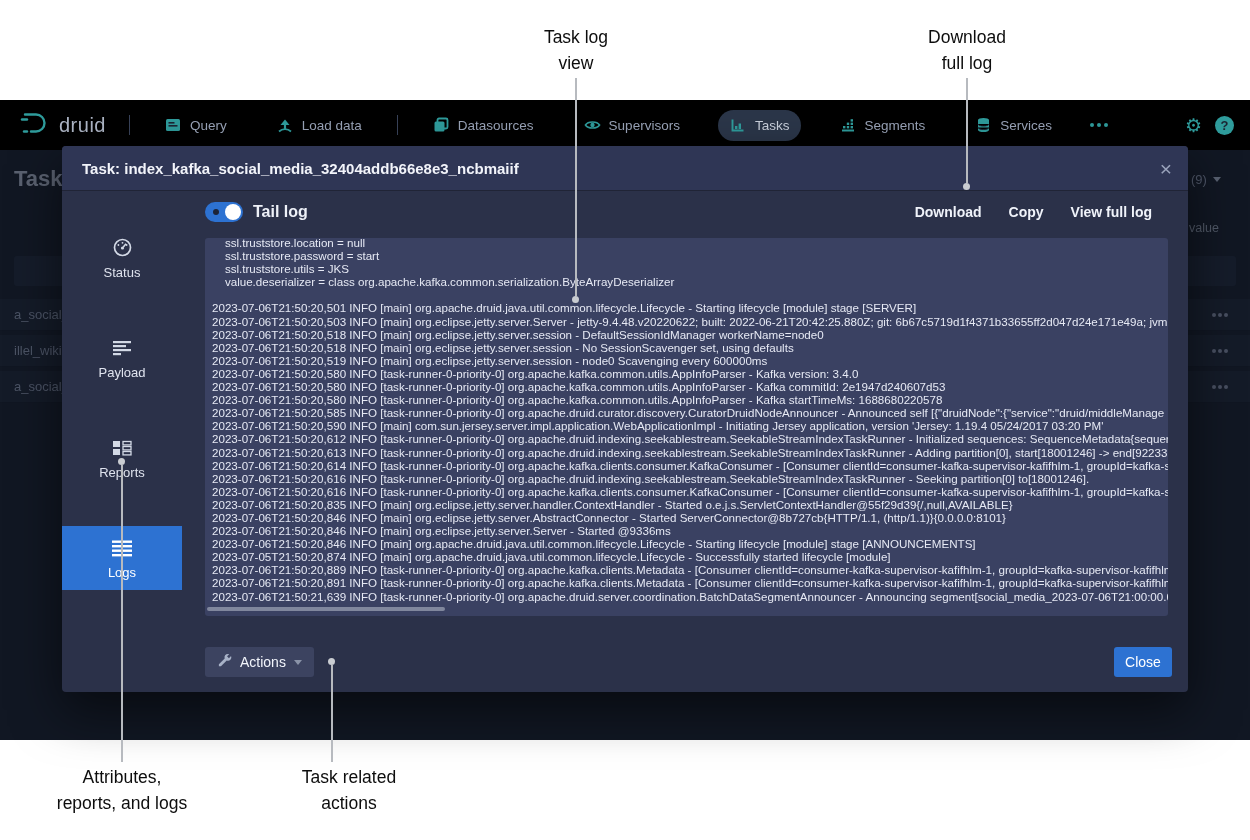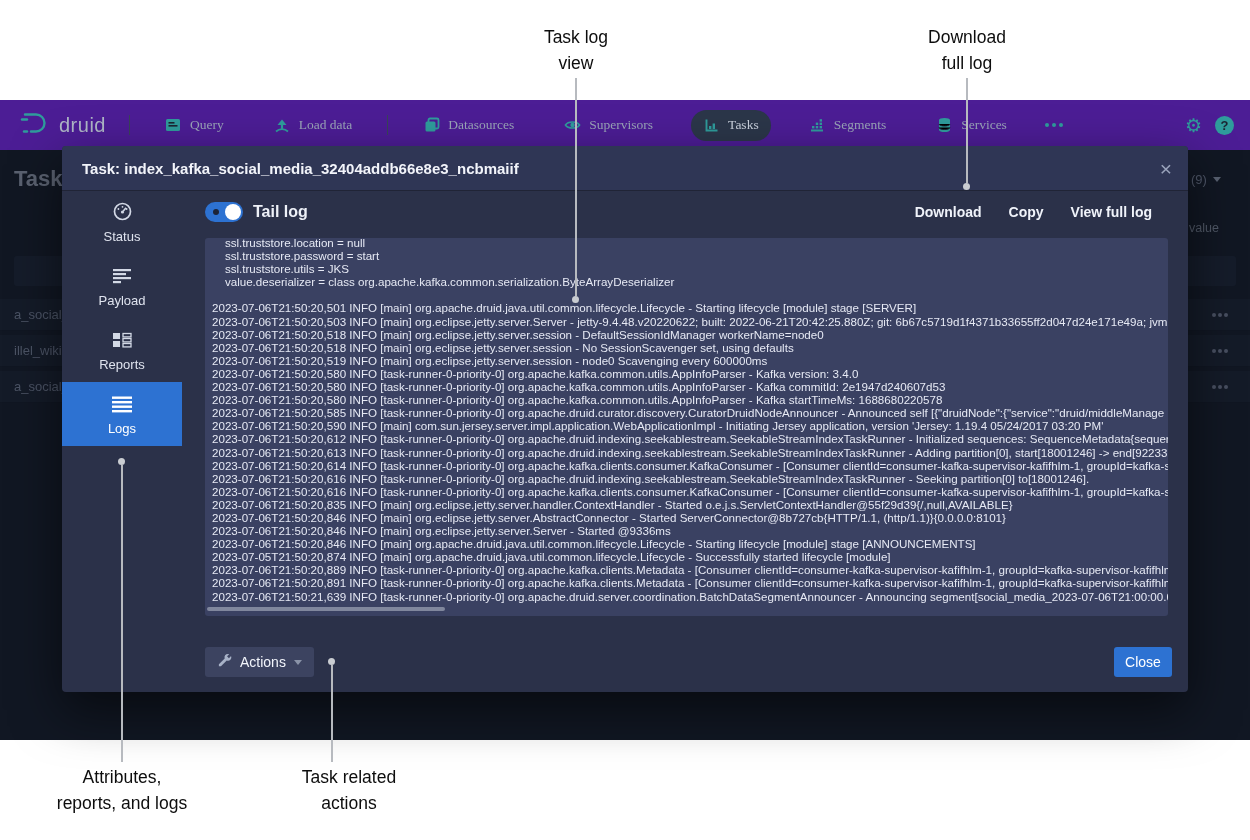--- a/index.html
+++ b/index.html
@@ -13,26 +13,26 @@
 
   
   .annot { position:absolute; text-align:center; font-size:17.5px; line-height:26px; color:#0d0d0d; }
   .annot-line { position:absolute; width:2px; background:#b7babf; z-index:40; }
   .annot-dot { position:absolute; width:7px; height:7px; border-radius:50%; background:#c9ccd1; z-index:40; }
 
   
   .app { position:absolute; left:0; top:100px; width:1250px; height:640px; background:#171e2c; }
 
   
-  .navbar { position:absolute; left:0; top:0; width:1250px; height:50px; background:#4c1d95;
+  .navbar { position:absolute; left:0; top:0; width:1250px; height:50px; background:#000000;
             display:flex; align-items:center; padding:0 16px 0 18px; z-index:3;gap:7px; }
   .logo { display:flex; align-items:center; gap:9px; }
   .logo-word { font-size:20px; color:#aeb6c6; letter-spacing:0.5px; }
   .nav-divider { width:1px; height:20px; background:#39435a; margin:0 16px; }
-  .nav-group { display:flex; align-items:center; gap:26px;font-family:Liberation Serif, serif; }
+  .nav-group { display:flex; align-items:center; gap:26px; }
   .nav-item { display:flex; align-items:center; gap:8px; padding:7px 12px; border-radius:17px; cursor:pointer; }
   .nav-item .nlabel { font-size:13.5px; color:#9aa4b8; }
   .nav-item.active { background:#2b3649; }
   .nav-item.active .nlabel { color:#c9d0dc; }
   .nicon { display:inline-flex; align-items:center; justify-content:center; width:17px; height:17px; }
   .nav-right { margin-left:auto; display:flex; align-items:center; gap:13px; }
   .gear-glyph { font-size:19px; color:#2f9c9c; line-height:1; }
   .help-circle { width:19px; height:19px; border-radius:50%; background:#2f9c9c; color:#1c2433;
                  font-size:13px; font-weight:bold; display:flex; align-items:center; justify-content:center; }
   .dots3 { width:4px; height:4px; border-radius:50%; background:#2f9c9c;
@@ -59,21 +59,21 @@
            border-radius:4px; box-shadow:0 18px 50px rgba(0,0,0,0.55); z-index:5; }
   .modal-title-bar { position:absolute; left:0; top:0; width:100%; height:44px; background:#2f3655;
                      border-radius:4px 4px 0 0; display:flex; align-items:center; padding:0 16px 0 20px;
                      box-shadow:0 1px 0 rgba(0,0,0,0.25);gap:35px; }
   .modal-title { font-size:15px; font-weight:600; color:#f2f4fa; }
   .modal-close { margin-left:auto; font-size:21px; color:#9aa3bb; cursor:pointer; line-height:1; }
 
   
   .side-tabs { position:absolute; left:0; top:44px; width:120px; }
   .side-tab { height:64px; display:flex; flex-direction:column; align-items:center; justify-content:center;
-              gap:6px; cursor:pointer; }
+              gap:6px; cursor:pointer;margin-top:36px; }
   .side-tab .tlabel { font-size:13px; color:#dfe3ee; }
   .side-tab.active { background:#2d72d2; }
   .side-tab.active .tlabel { color:#ffffff; }
   .ticon { display:inline-flex; width:22px; height:22px; align-items:center; justify-content:center; }
 
   
   .toggle-row { position:absolute; left:143px; top:56px; display:flex; align-items:center; gap:10px; }
   .switch { position:relative; width:38px; height:20px; border-radius:10px; background:#2d72d2; cursor:pointer; }
   .switch .knob { position:absolute; right:2px; top:2px; width:16px; height:16px; border-radius:50%; background:#ffffff; }
   .switch .ind { position:absolute; left:8px; top:7px; width:6px; height:6px; border-radius:50%; background:#1c2438; }

